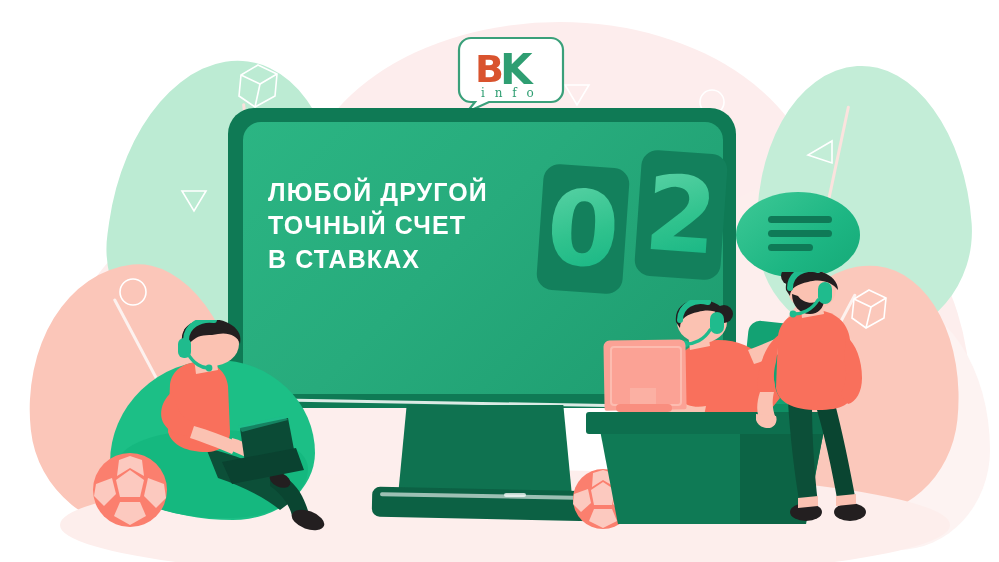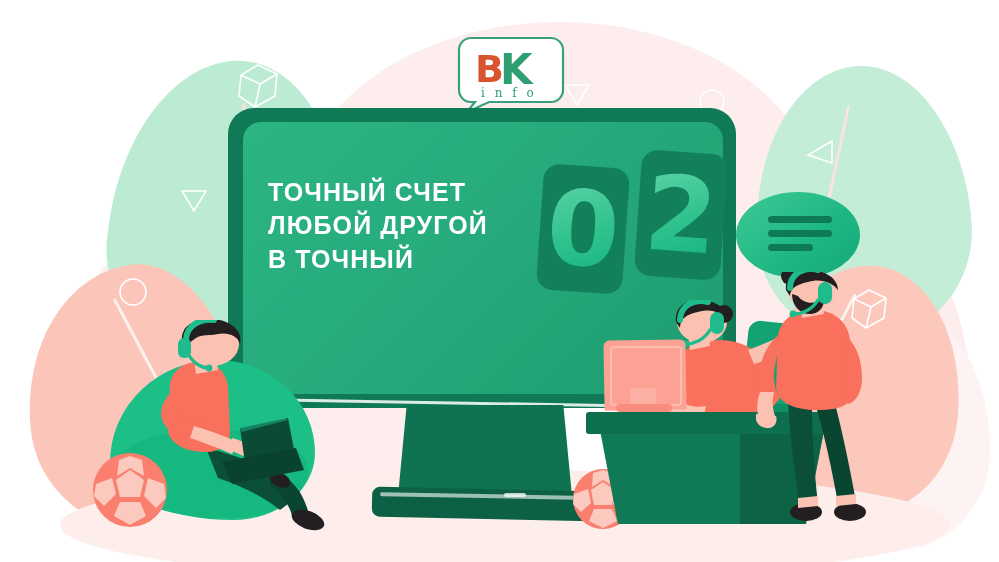--- a/index.html
+++ b/index.html
@@ -295,23 +295,23 @@
       <text x="20" y="48" font-family="DejaVu Sans, sans-serif" font-size="38" font-weight="700" fill="#d9532e">B</text>
       <text x="45" y="50" font-family="DejaVu Sans, sans-serif" font-size="42" font-weight="700" fill="#2f9e72">K</text>
       <text x="26" y="63" font-family="DejaVu Serif, serif" font-size="12" letter-spacing="3" fill="#2f9e72">i n f o</text>
     </svg>
   </div>
 
   <div class="abs" id="screen-outer"></div>
   <div class="abs" id="screen-inner"></div>
 
   <div class="abs" id="screen-headline">
+    <div>ЛЮБОЙ ДРУГОЙ</div>
     <div>ТОЧНЫЙ СЧЕТ</div>
-    <div>ЛЮБОЙ ДРУГОЙ</div>
-    <div>В ТОЧНЫЙ</div>
+    <div>В СТАВКАХ</div>
   </div>
 
   <div class="score-tile" id="score-tile-home">
     <span class="score-digit">0</span>
   </div>
   <div class="score-tile" id="score-tile-away">
     <span class="score-digit">2</span>
   </div>
 
   <div class="abs" id="screen-bezel-line"></div>

